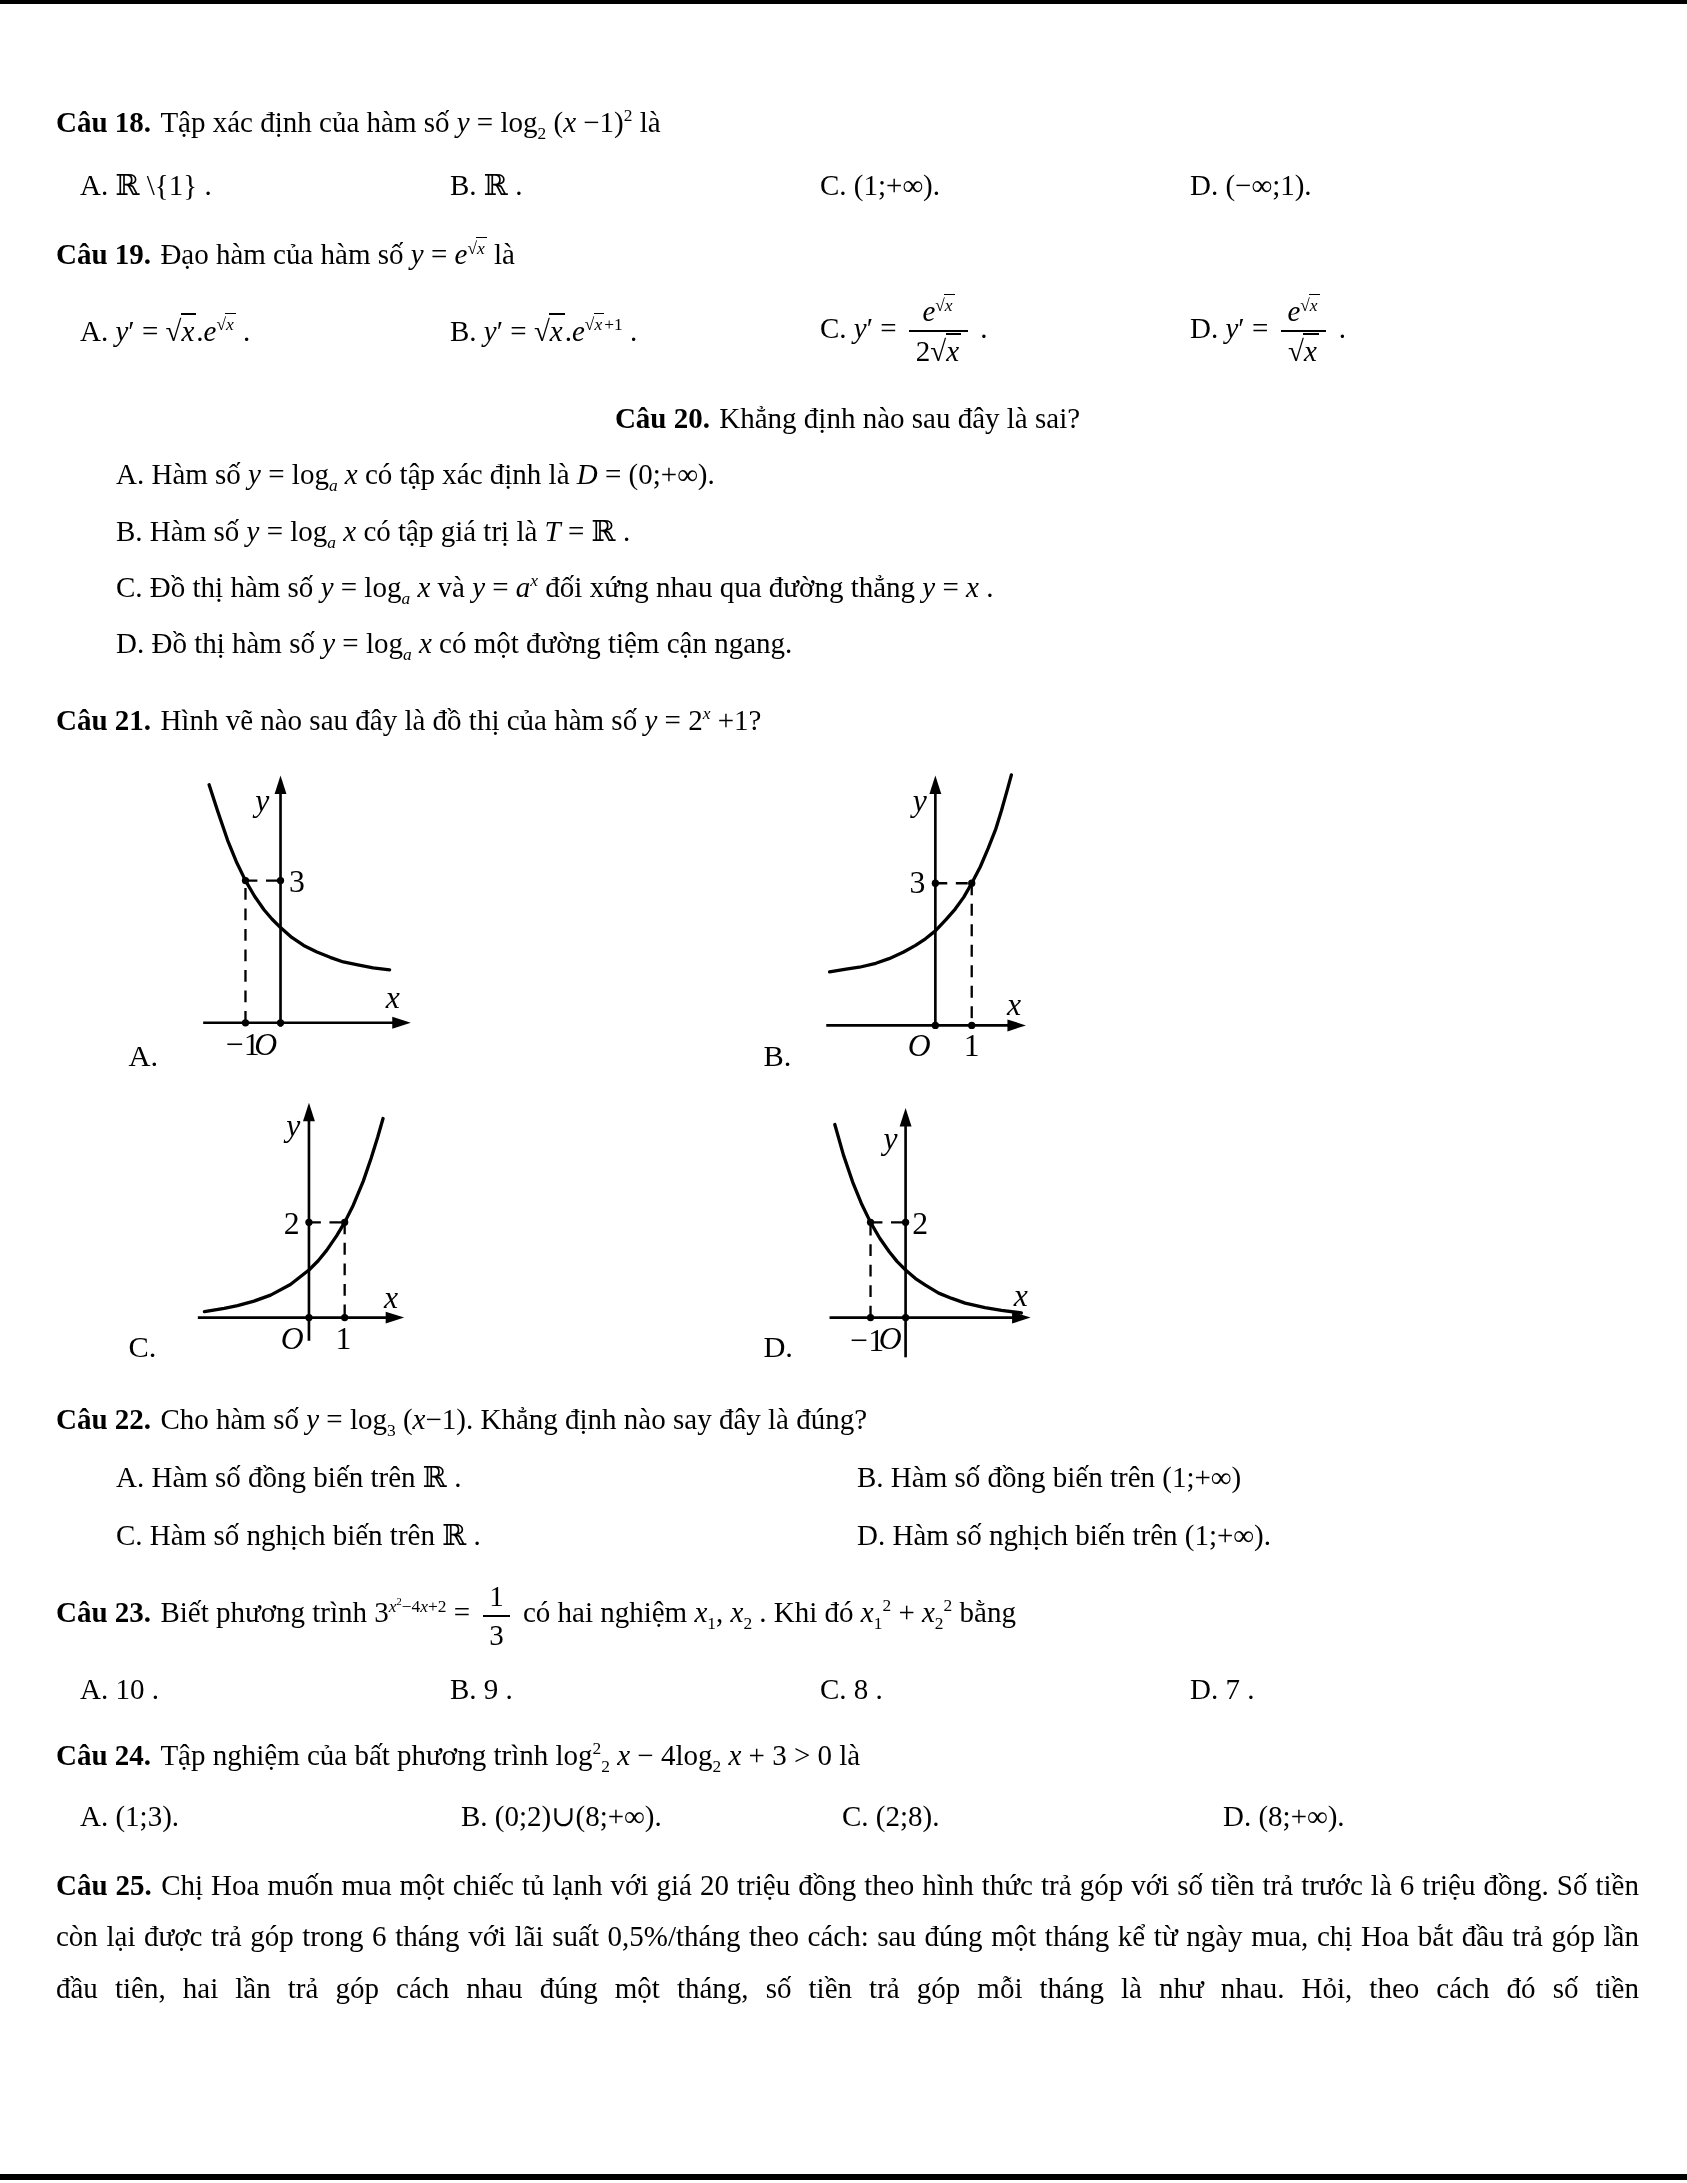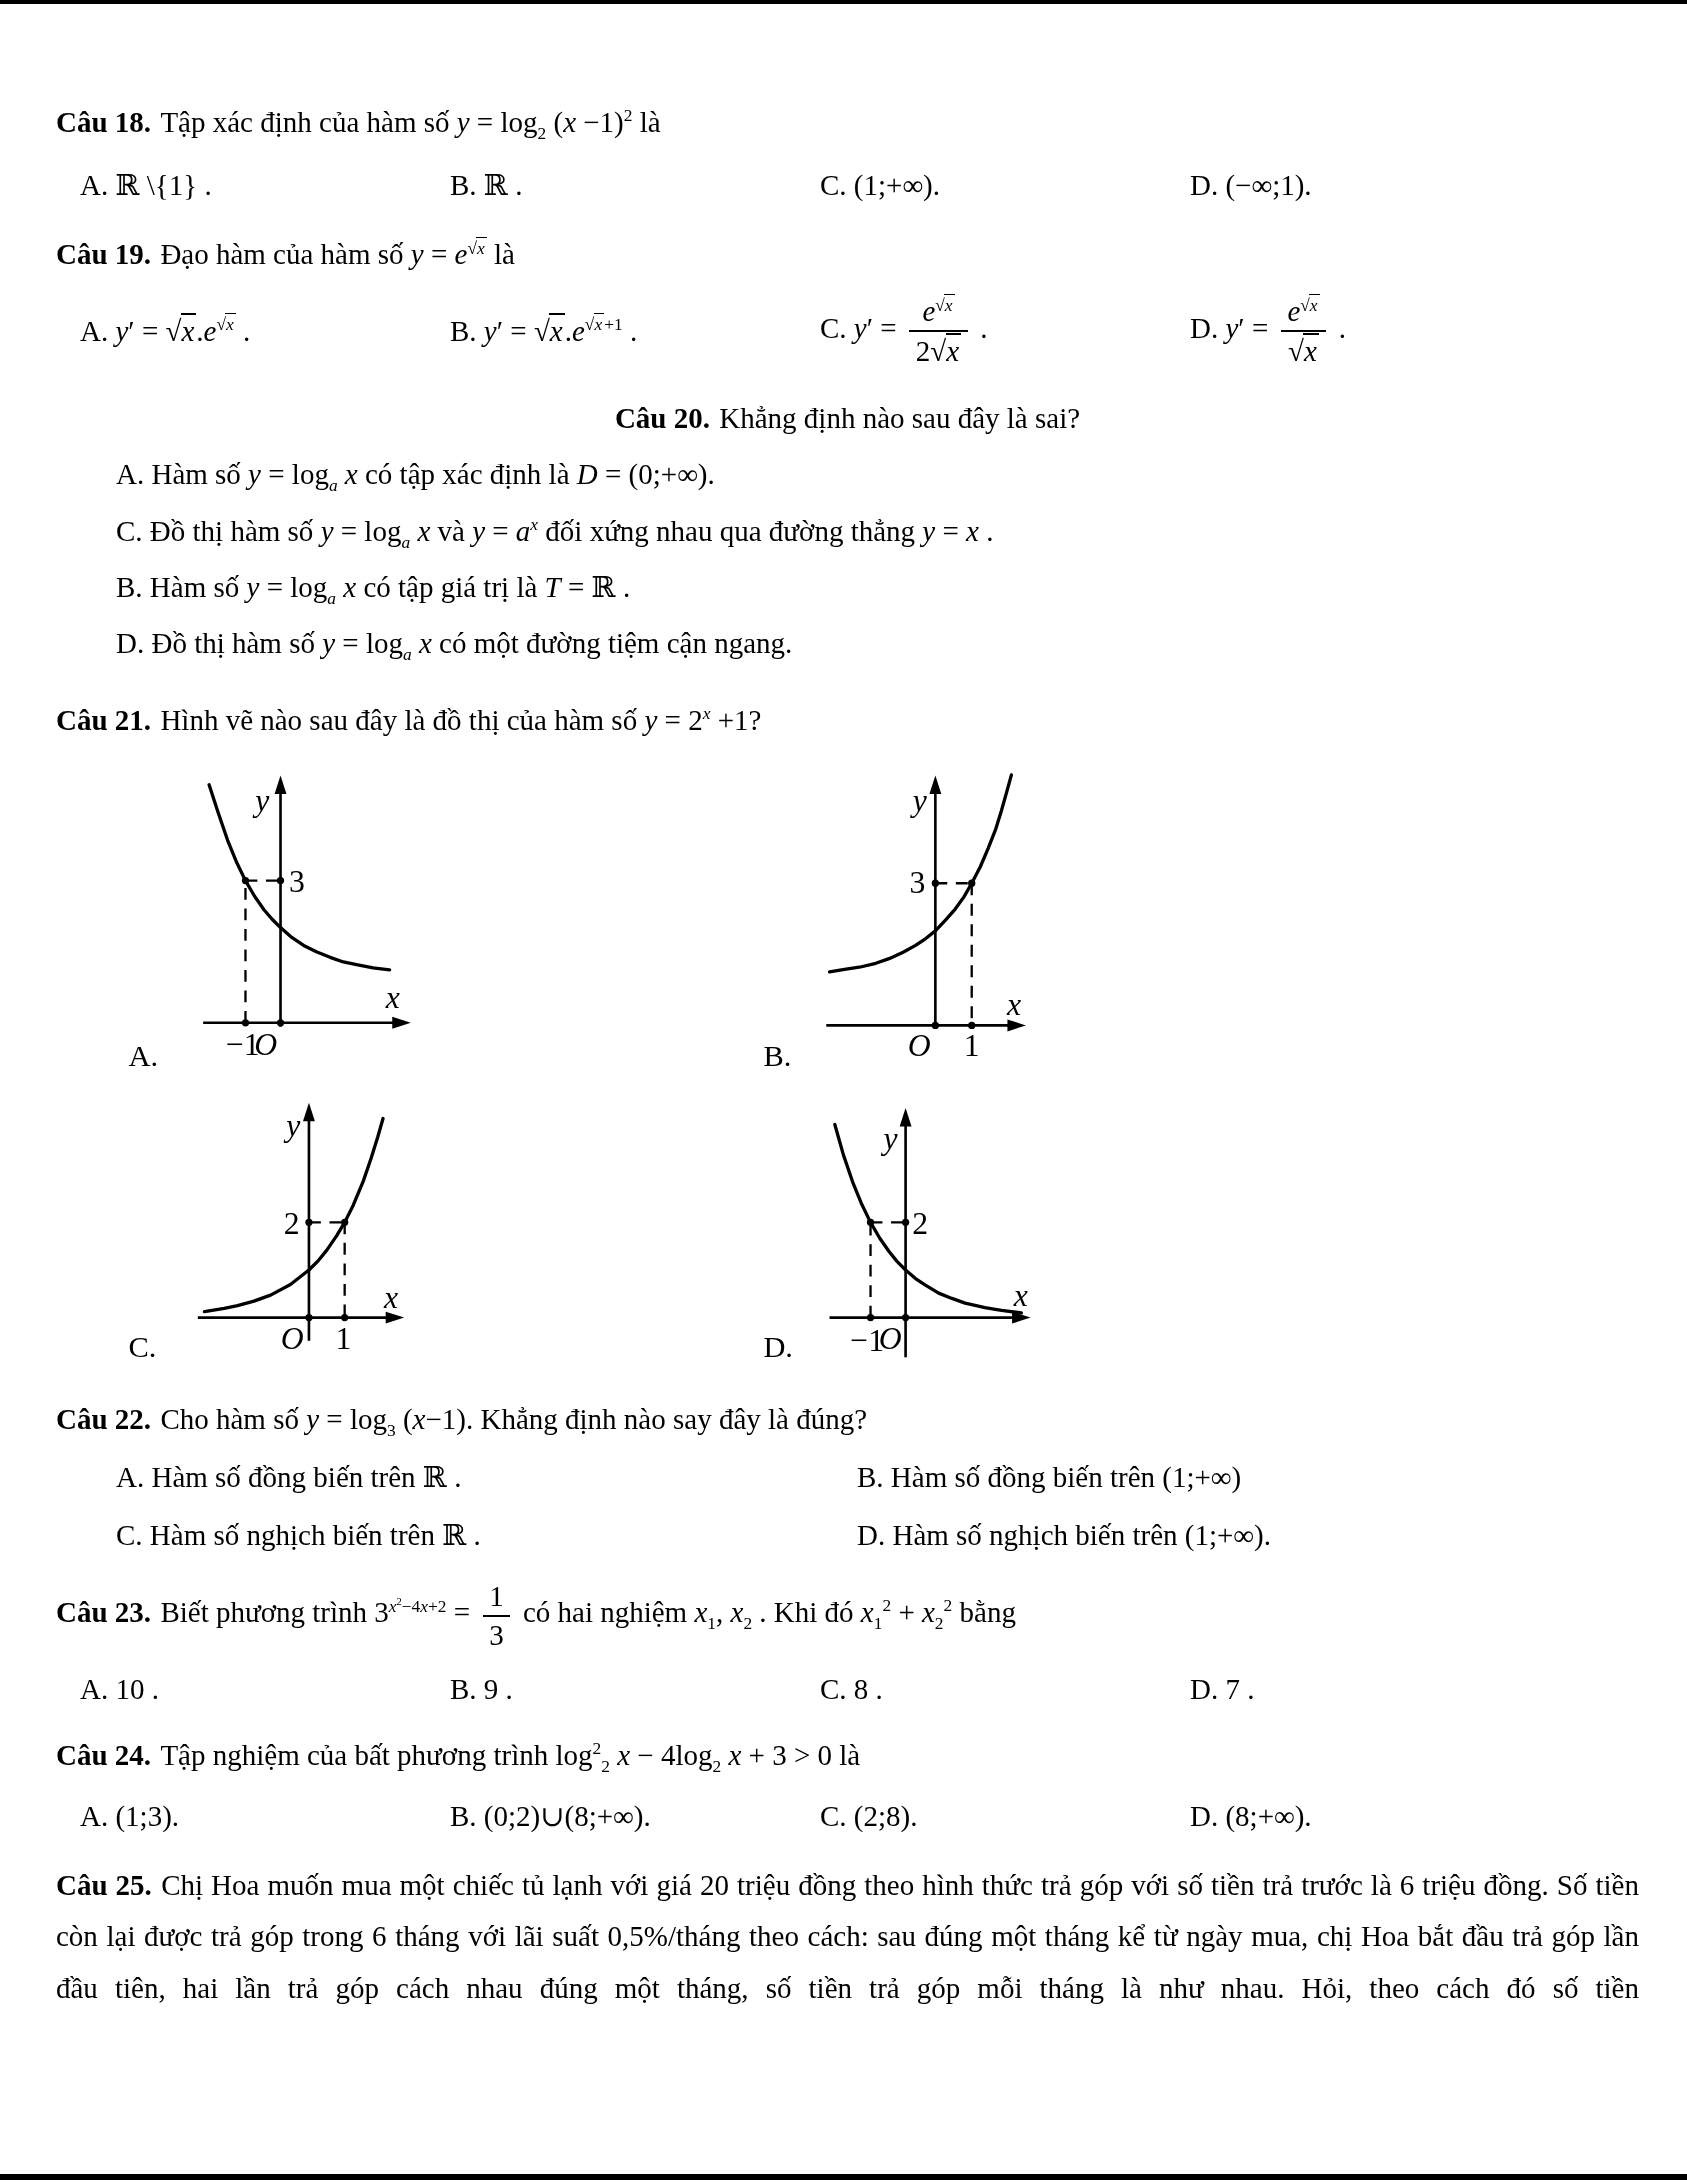--- a/index.html
+++ b/index.html
@@ -65,22 +65,22 @@
     <span class="opt">B. <i>y</i>′ = <span class="sqrt"><span class="rad"><i>x</i></span></span>.<i>e</i><sup><span class="sqrt"><span class="rad"><i>x</i></span></span>+1</sup> .</span>
     <span class="opt">C. <i>y</i>′ = <span class="frac"><span class="num"><i>e</i><sup><span class="sqrt"><span class="rad"><i>x</i></span></span></sup></span><span class="den">2<span class="sqrt"><span class="rad"><i>x</i></span></span></span></span> .</span>
     <span class="opt">D. <i>y</i>′ = <span class="frac"><span class="num"><i>e</i><sup><span class="sqrt"><span class="rad"><i>x</i></span></span></sup></span><span class="den"><span class="sqrt"><span class="rad"><i>x</i></span></span></span></span> .</span>
   </div>
 
   <div class="q" style="margin-top:26.5px;text-align:center;">
     <span class="qlabel">Câu 20.</span><span>Khẳng định nào sau đây là sai?</span>
   </div>
   <div class="opts stacked">
     <span class="opt">A. Hàm số <i>y</i> = log<sub><i>a</i></sub> <i>x</i> có tập xác định là <i>D</i> = (0;+∞).</span>
+    <span class="opt">B. Hàm số <i>y</i> = log<sub><i>a</i></sub> <i>x</i> có tập giá trị là <i>T</i> = ℝ .</span>
     <span class="opt">C. Đồ thị hàm số <i>y</i> = log<sub><i>a</i></sub> <i>x</i> và <i>y</i> = <i>a</i><sup><i>x</i></sup> đối xứng nhau qua đường thẳng <i>y</i> = <i>x</i> .</span>
-    <span class="opt">B. Hàm số <i>y</i> = log<sub><i>a</i></sub> <i>x</i> có tập giá trị là <i>T</i> = ℝ .</span>
     <span class="opt">D. Đồ thị hàm số <i>y</i> = log<sub><i>a</i></sub> <i>x</i> có một đường tiệm cận ngang.</span>
   </div>
 
   <div class="q" style="margin-top:30px;">
     <span class="qlabel">Câu 21.</span><span>Hình vẽ nào sau đây là đồ thị của hàm số <i>y</i> = 2<sup><i>x</i></sup> +1?</span>
   </div>
 
   <div class="graph-row" style="margin-top:10px;">
     <div class="graph">
       <svg viewBox="0 0 700 490" width="463" height="324" style="font-size:44px">
@@ -189,21 +189,21 @@
   <div class="opts cols4" style="margin-top:13.2px;">
     <span class="opt">A. 10 .</span>
     <span class="opt">B. 9 .</span>
     <span class="opt">C. 8 .</span>
     <span class="opt">D. 7 .</span>
   </div>
 
   <div class="q" style="margin-top:20px;">
     <span class="qlabel">Câu 24.</span><span>Tập nghiệm của bất phương trình log<sup>2</sup><sub>2</sub> <i>x</i> − 4log<sub>2</sub> <i>x</i> + 3 &gt; 0 là</span>
   </div>
-  <div class="opts cols4" style="margin-top:14.6px;">
+  <div class="opts cols4" style="margin-top:14.6px;gap:11px;">
     <span class="opt">A. (1;3).</span>
     <span class="opt">B. (0;2)∪(8;+∞).</span>
     <span class="opt">C. (2;8).</span>
     <span class="opt">D. (8;+∞).</span>
   </div>
 
   <p class="para">
     <span class="qlabel">Câu 25.</span><span>Chị Hoa muốn mua một chiếc tủ lạnh với giá 20 triệu đồng theo hình thức trả góp với số tiền trả trước là 6 triệu đồng. Số tiền còn lại được trả góp trong 6 tháng với lãi suất 0,5%/tháng theo cách: sau đúng một tháng kể từ ngày mua, chị Hoa bắt đầu trả góp lần đầu tiên, hai lần trả góp cách nhau đúng một tháng, số tiền trả góp mỗi tháng là như nhau. Hỏi, theo cách đó số tiền</span>
   </p>
 

